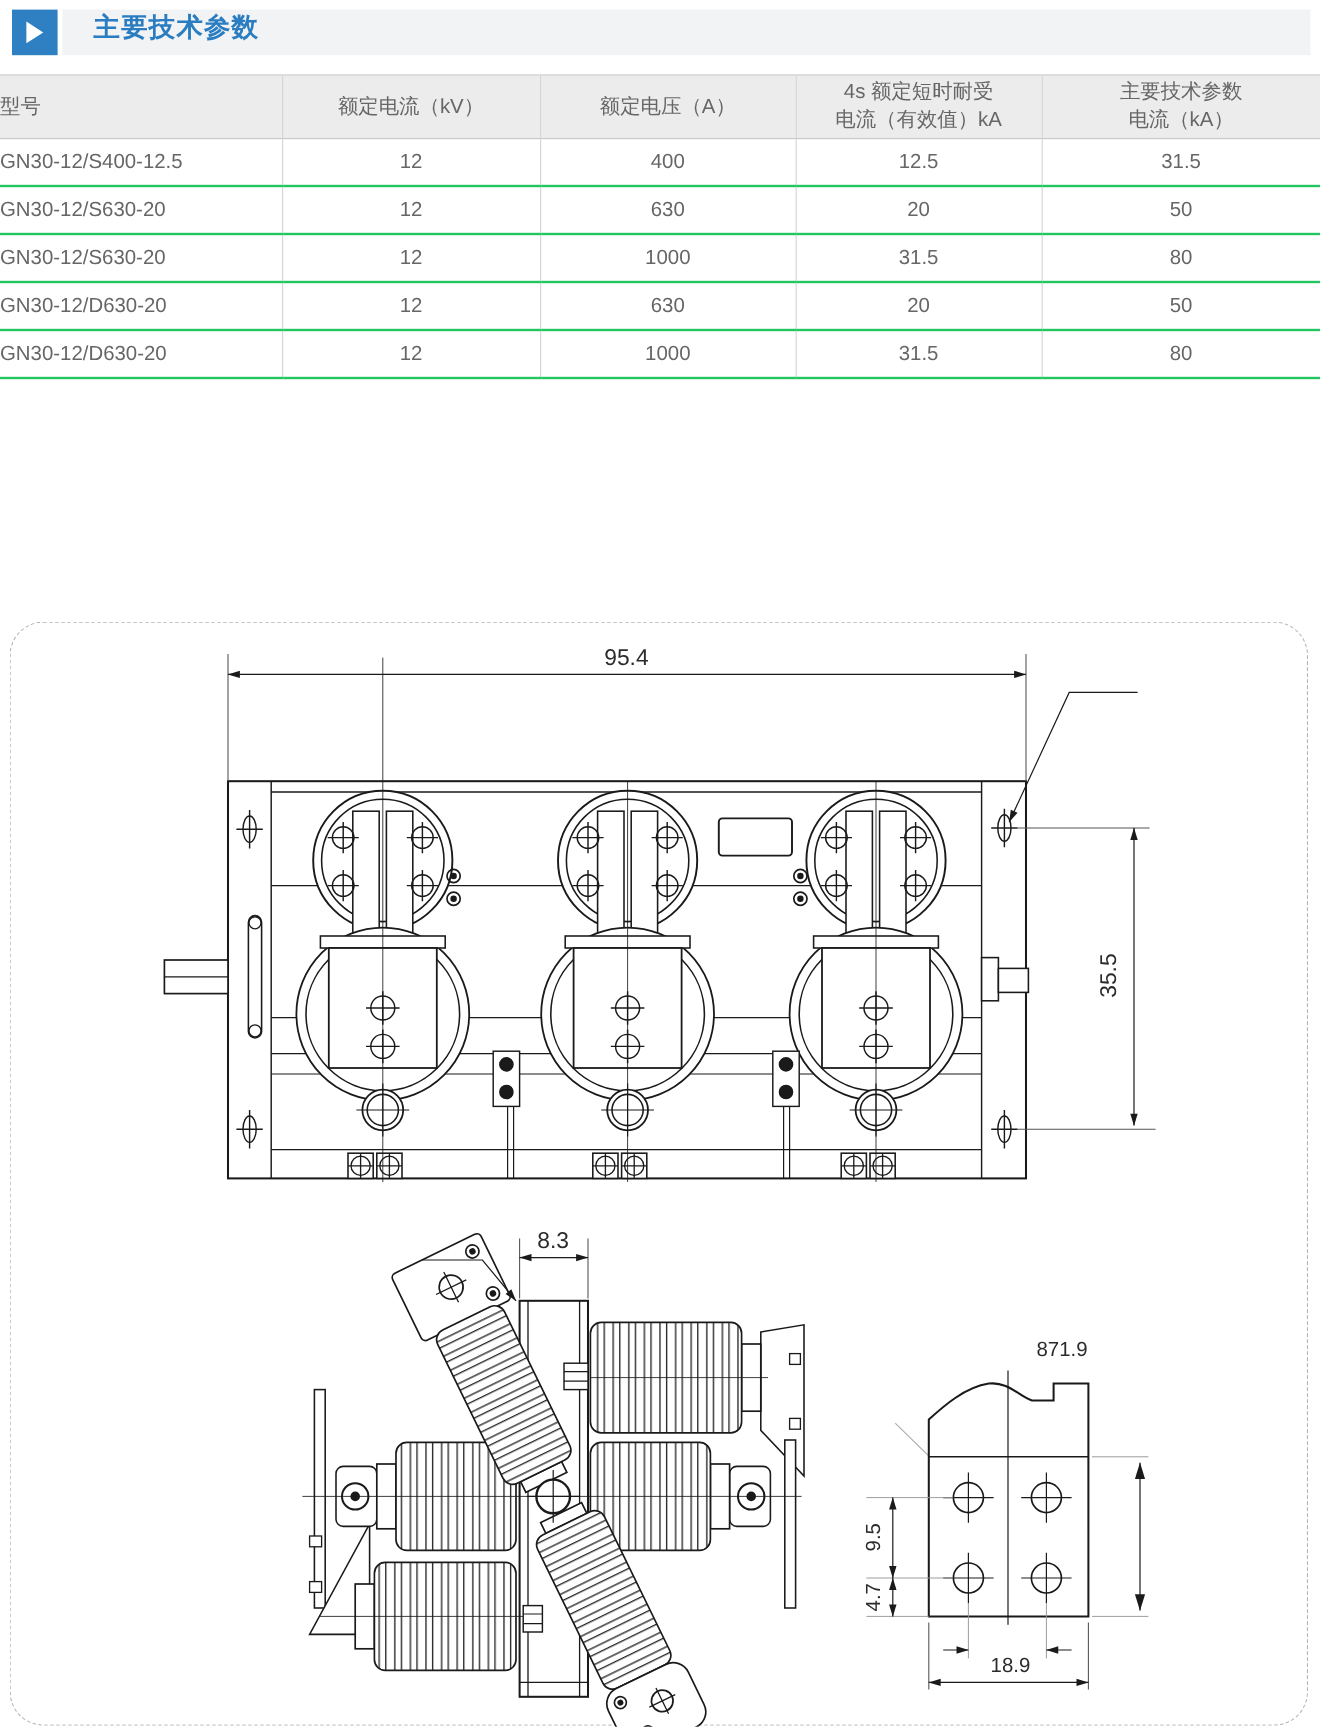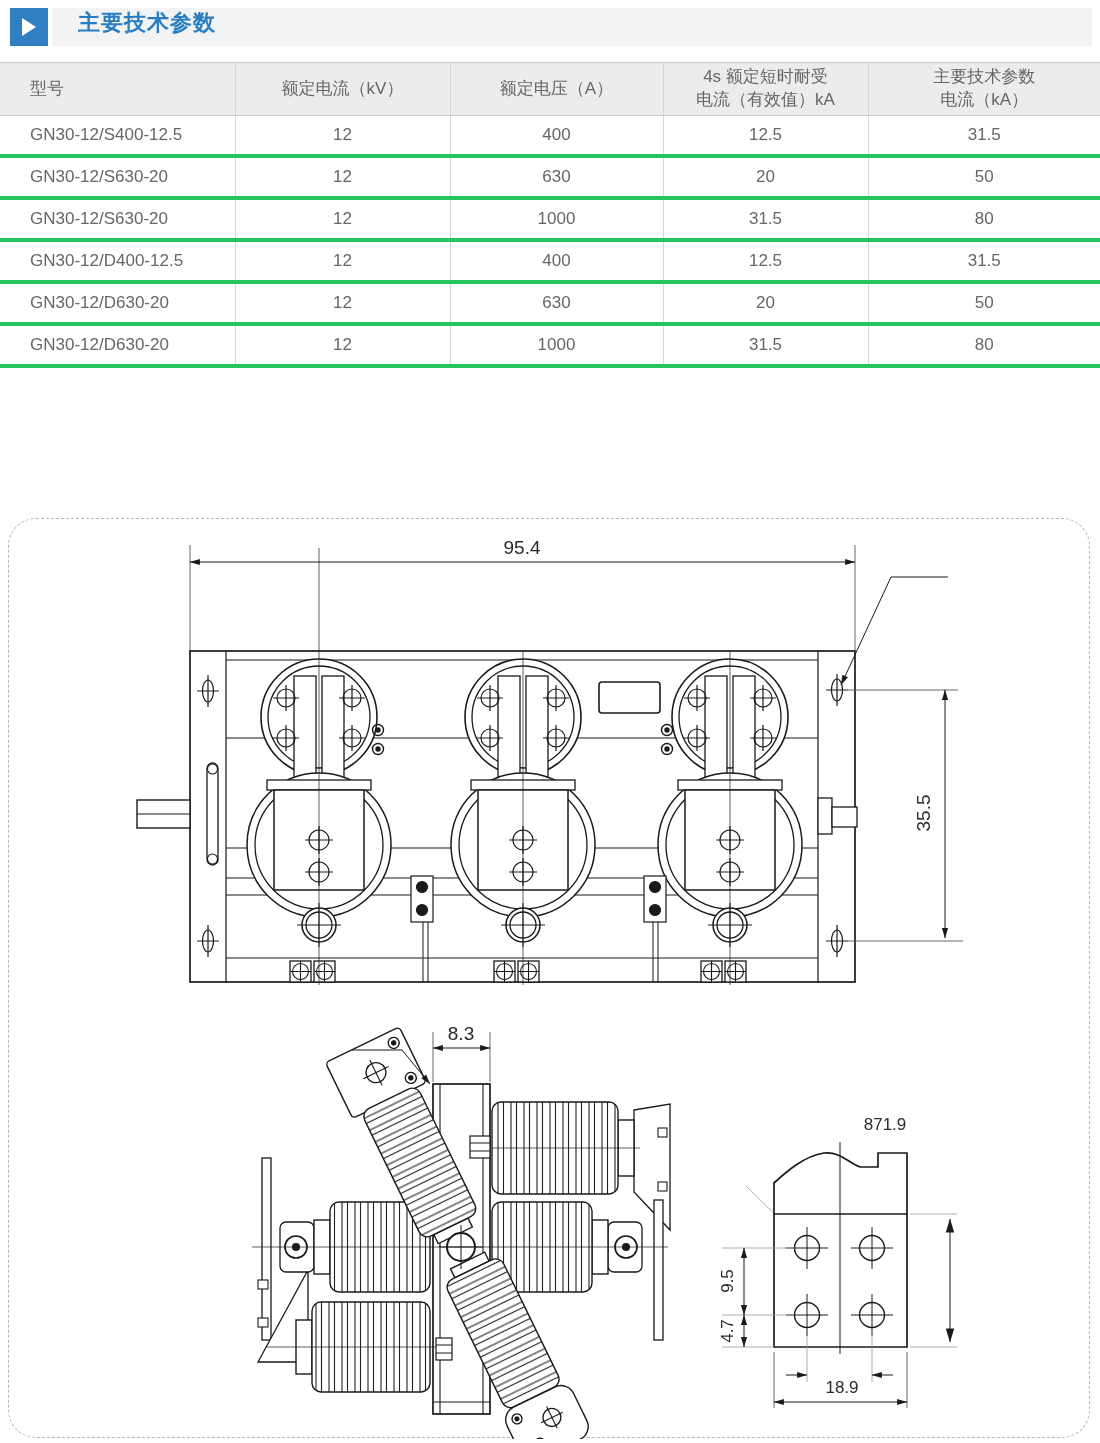--- a/index.html
+++ b/index.html
@@ -6,26 +6,26 @@
   #page{position:relative;width:1100px;height:1443px;background:#fff;overflow:hidden;
         font-family:"Liberation Sans","DejaVu Sans",sans-serif;color:#666;}
   
   .sec{position:absolute;left:10px;right:8px;height:38px;display:flex;align-items:stretch;}
   .sec .icon{width:38px;background:#2f80c3;display:flex;align-items:center;justify-content:center;flex:0 0 38px;}
   .sec .tri{width:0;height:0;border-top:9px solid transparent;border-bottom:9px solid transparent;border-left:14px solid #fff;}
   .sec .strip{flex:1;background:#f2f3f4;margin-left:4px;display:flex;align-items:flex-start;padding-left:26px;}
   .sec .title{color:#2a7dc0;font-size:22px;font-weight:bold;letter-spacing:1px;}
   
   table.spec{position:absolute;left:0;top:62px;width:1100px;border-collapse:collapse;table-layout:fixed;}
-  table.spec th,table.spec td{border-bottom:4px solid #22c55e;font-weight:normal;
+  table.spec th,table.spec td{border-bottom:2px solid #22c55e;font-weight:normal;
       font-size:17px;color:#666;text-align:center;padding:0;}
   table.spec th{background:#ececed;height:52px;border-top:1px solid #c9c9c9;border-bottom:1px solid #c9c9c9;line-height:1.35;}
   table.spec td{height:38px;background:#fff;}
   table.spec th+th,table.spec td+td{border-left:1px solid #d6d6d6;}
-  table.spec .c1{text-align:left;padding-left:30px;}
+  table.spec .c1{text-align:left;}
   
   #dwgbox{position:absolute;left:8px;top:518px;width:1082px;height:920px;
           border:1px dashed #b5b5b5;border-radius:28px;box-sizing:border-box;background:#fff;}
   #dwg{position:absolute;left:8px;top:518px;}
   svg text{font-family:"Liberation Sans","DejaVu Sans",sans-serif;fill:#2b2b2b;}
 </style>
 </head>
 <body>
 
 <div id="page">
@@ -68,27 +68,20 @@
           <td>630</td>
           <td>20</td>
           <td>50</td>
     </tr>
     <tr>
       <td class="c1">GN30-12/S630-20</td>
           <td>12</td>
           <td>1000</td>
           <td>31.5</td>
           <td>80</td>
-    </tr>
-    <tr>
-      <td class="c1">GN30-12/D400-12.5</td>
-          <td>12</td>
-          <td>400</td>
-          <td>12.5</td>
-          <td>31.5</td>
     </tr>
     <tr>
       <td class="c1">GN30-12/D630-20</td>
           <td>12</td>
           <td>630</td>
           <td>20</td>
           <td>50</td>
     </tr>
     <tr>
       <td class="c1">GN30-12/D630-20</td>

